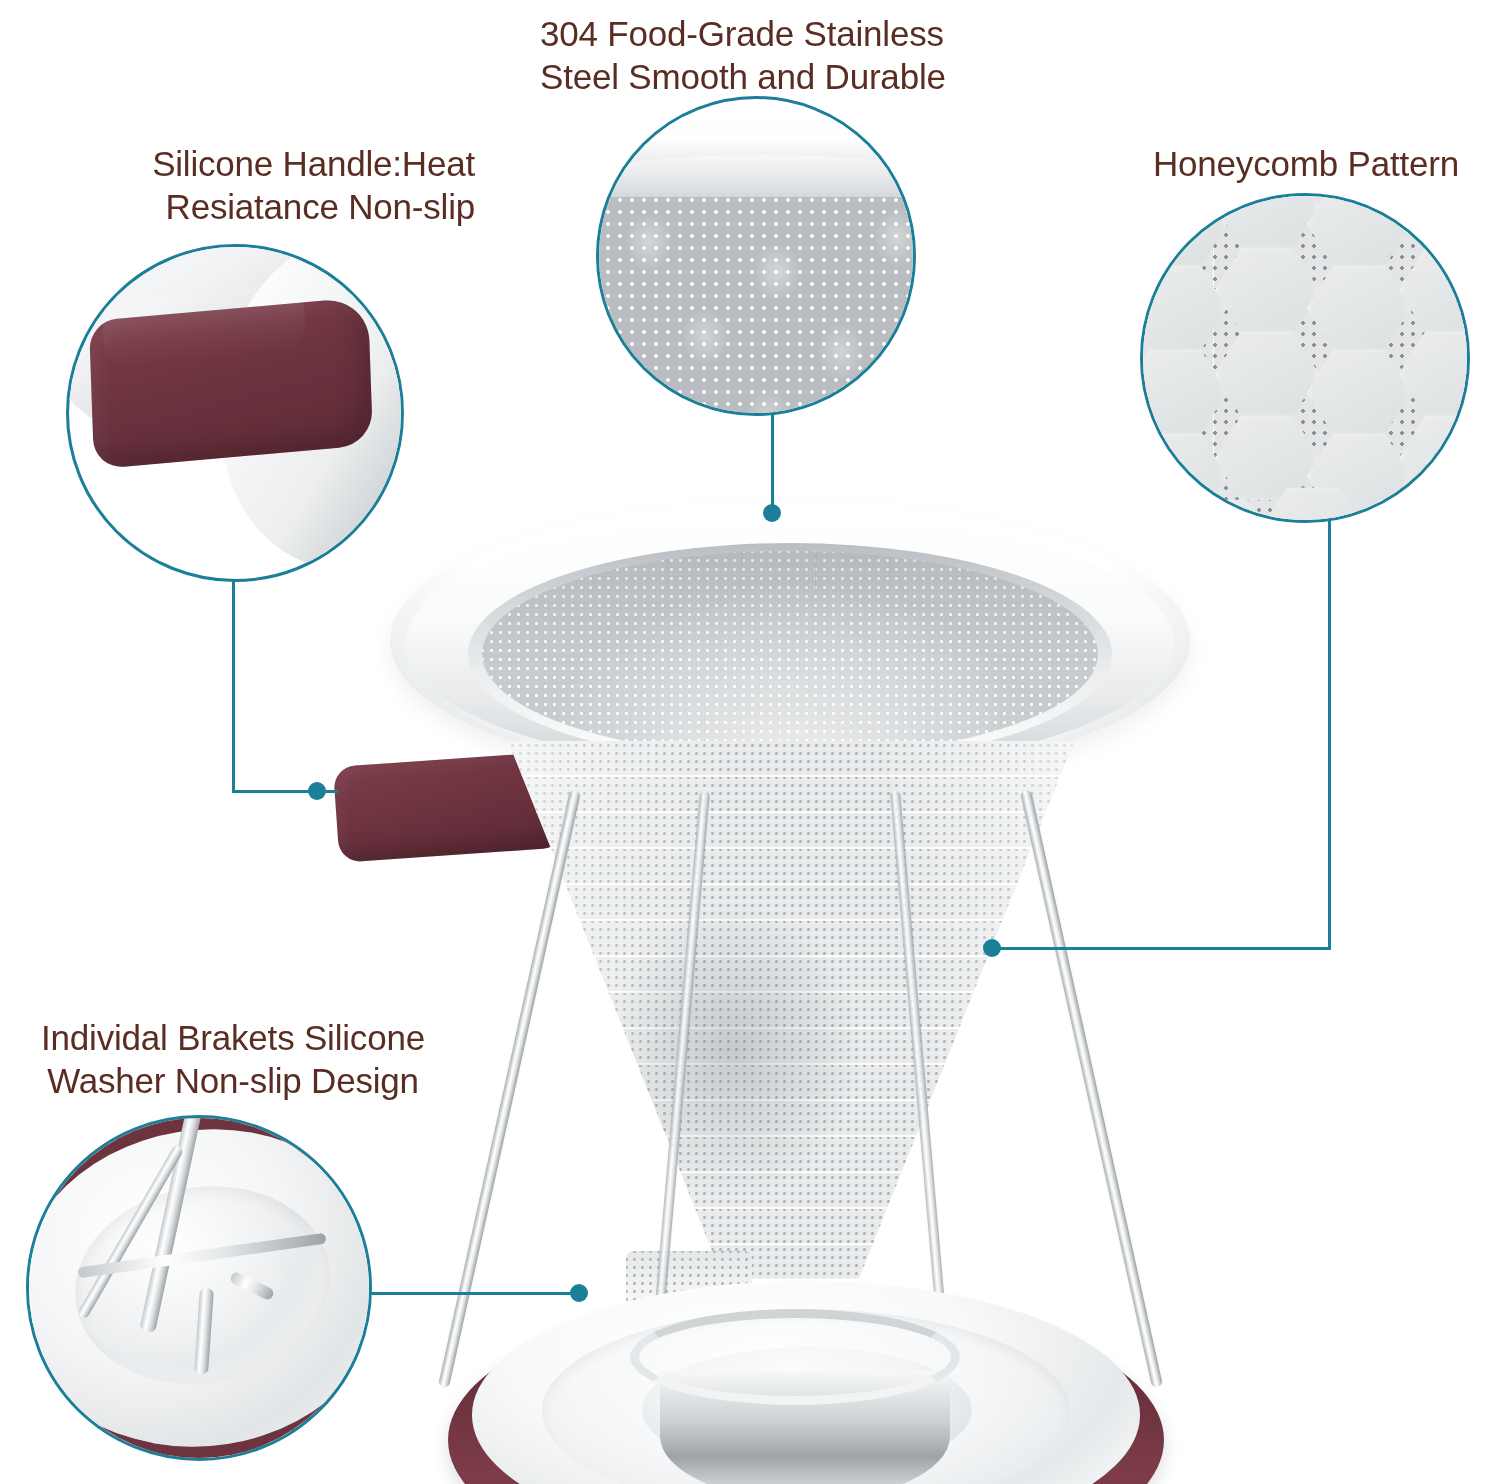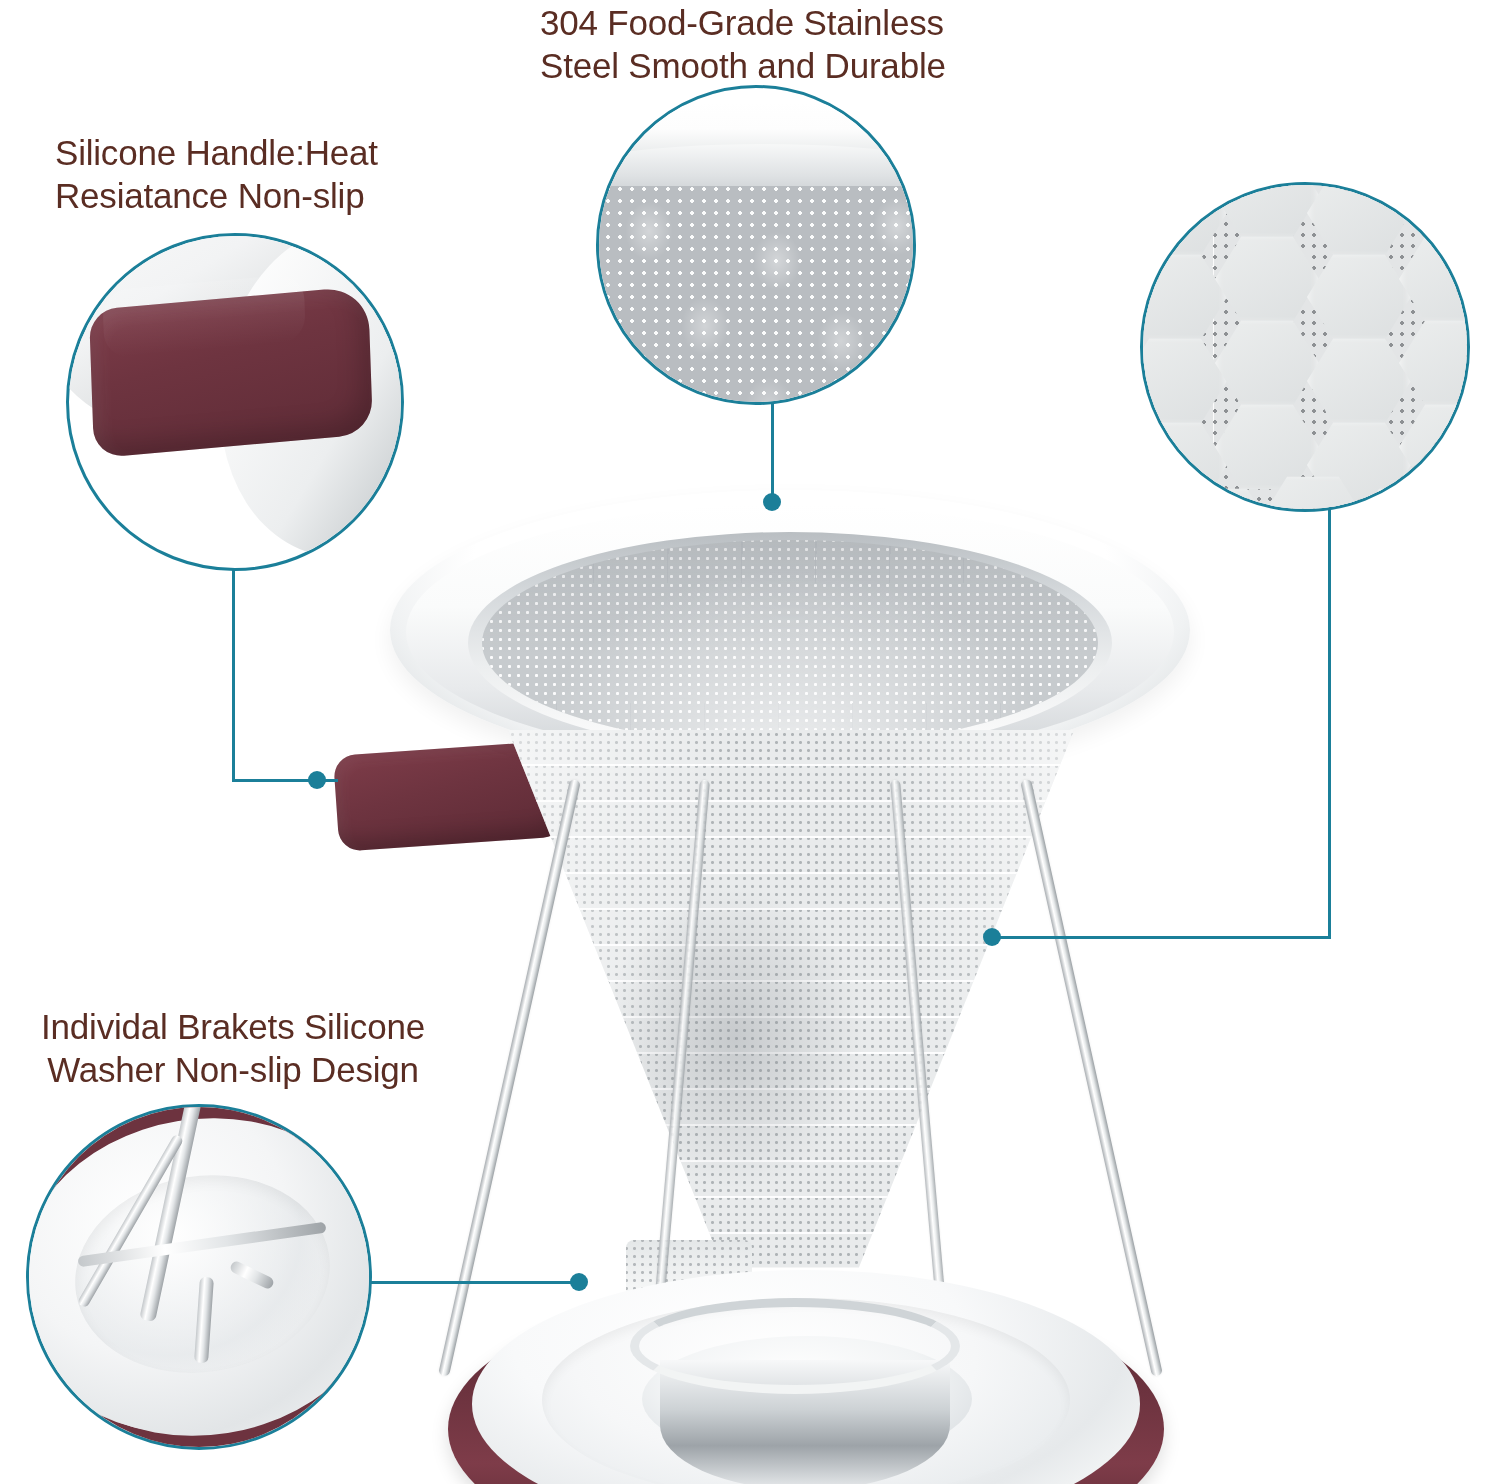--- a/index.html
+++ b/index.html
@@ -7,34 +7,34 @@
     margin: 0; padding: 0;
     background: #ffffff;
   }
   body {
     width: 1500px; height: 1484px;
     position: relative;
     overflow: hidden;
     font-family: "Liberation Sans", sans-serif;
   }
 
-  .stage { position: absolute; inset: 0; }
+  .stage { position: absolute; inset: 0; margin-top: 11px; }
 
   
   .label {
     position: absolute;
     color: #5a2d23;
     font-size: 35px;
     line-height: 1.22;
     font-weight: 400;
     letter-spacing: -0.2px;
     white-space: pre-line;
   }
   #label-steel  { left: 540px; top: 2px;    width: 520px; }
-  #label-handle { left: 55px;  top: 132px;  width: 420px; }
+  #label-handle { left: 55px;  top: 132px;  width: 420px; text-align: right; }
   #label-honey  { left: 1153px; top: 132px; width: 340px; }
   #label-brakets{ left: 8px;   top: 1006px; width: 450px; text-align: center; }
 
   
   .callout {
     position: absolute;
     border-radius: 50%;
     border: 3px solid #1b7f99;
     overflow: hidden;
     background: #ffffff;
@@ -417,17 +417,18 @@
       <div class="bk-wire" style="left:200px; top:162px; width:46px; height:12px; transform:rotate(26deg);"></div>
     </div>
   </div>
 
   <div class="label" id="label-steel">304 Food-Grade Stainless
 Steel Smooth and Durable</div>
 
   <div class="label" id="label-handle">Silicone Handle:Heat
 Resiatance Non-slip</div>
 
+  <div class="label" id="label-honey">Honeycomb Pattern</div>
 
   <div class="label" id="label-brakets">Individal Brakets Silicone
 Washer Non-slip Design</div>
 
 </div>
 
 </body></html>

